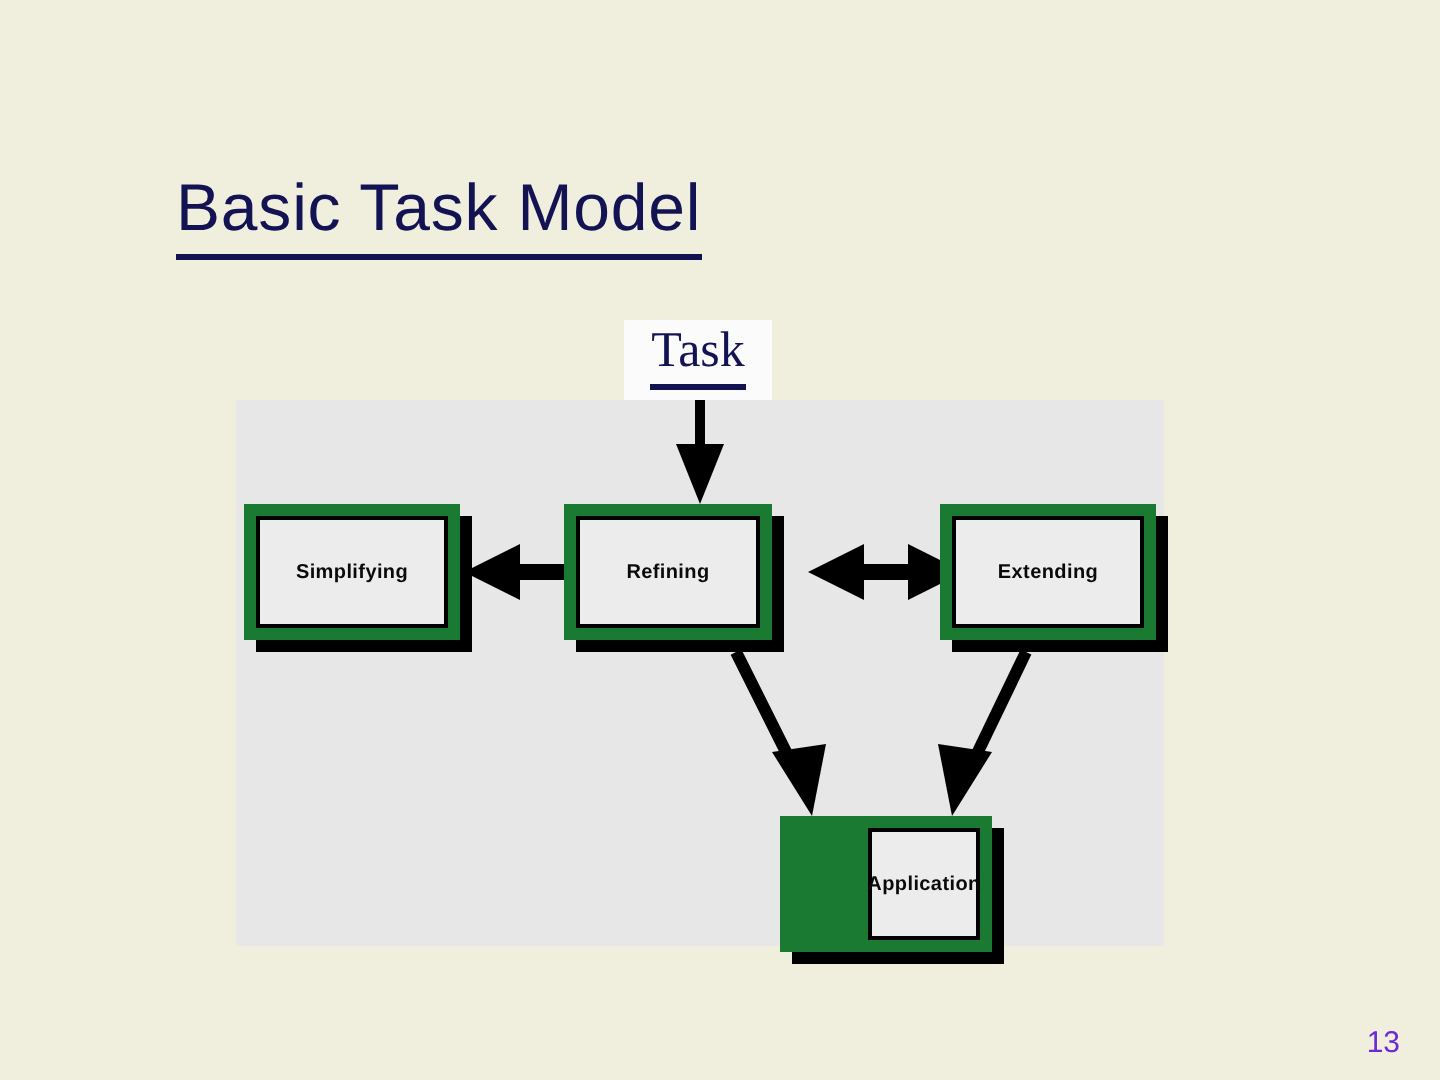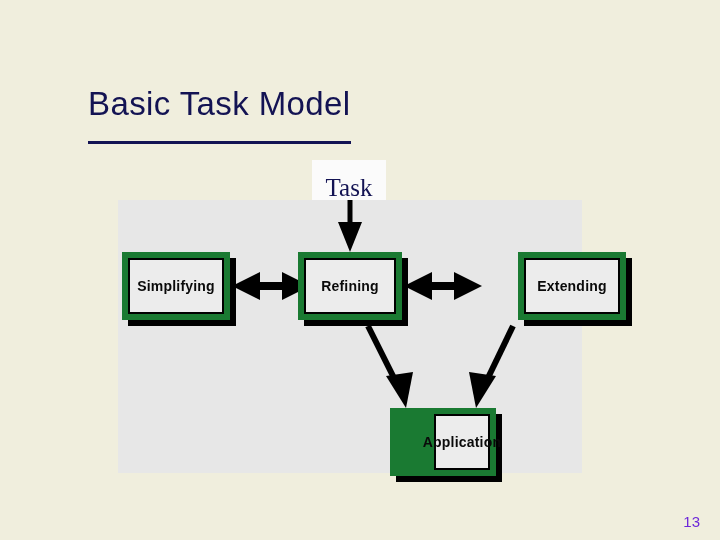--- a/index.html
+++ b/index.html
@@ -19,42 +19,42 @@
   #slide-title {
     position: absolute;
     left: 88px;
     top: 64px;
     font-size: 33px;
     font-weight: normal;
     letter-spacing: 0.4px;
     color: #131353;
     white-space: nowrap;
     border-bottom: 3px solid #131353;
-    padding-bottom: 18px;
+    padding-bottom: 4px;
     line-height: 1.12;
   }
 
   
   #task-caption {
     position: absolute;
     left: 312px;
     top: 160px;
     width: 74px;
     height: 40px;
     background: #fbfbfb;
     text-align: center;
   }
   #task-caption-text {
     display: inline-block;
     font-family: "Liberation Serif", serif;
     font-size: 25px;
     color: #131353;
     line-height: 32px;
     border-bottom: 3px solid #131353;
-    padding: 12px 1px;
+    padding: 0 1px;
   }
 
   
   #figure-panel {
     position: absolute;
     left: 118px;
     top: 200px;
     width: 464px;
     height: 273px;
     background: #e7e7e7;
@@ -74,31 +74,31 @@
     height: 100%;
     box-sizing: border-box;
     background: #ececec;
     border: 2px solid #000000;
     display: flex;
     align-items: center;
     justify-content: center;
   }
   .proc-box-label {
     font-family: "Liberation Sans", sans-serif;
-    font-size: 14px;
+    font-size: 10px;
     font-weight: bold;
     color: #0a0a0a;
     letter-spacing: 0.2px;
     white-space: nowrap;
   }
 
   
   #box-simplifying { left: 4px;   top: 52px;  width: 108px; height: 68px; }
-  #box-refining    { left: 180px; top: 52px;  width: 104px; height: 68px; }
-  #box-extending   { left: 352px; top: 52px;  width: 108px; height: 68px; margin-left: 48px; }
+  #box-refining    { left: 164px; top: 52px;  width: 104px; height: 68px; }
+  #box-extending   { left: 352px; top: 52px;  width: 108px; height: 68px; }
   #box-application { left: 272px; top: 208px; width: 106px; height: 68px; padding-left: 44px; }
 
   
   #arrow-layer {
     position: absolute;
     left: 0; top: 0;
     width: 464px;
     height: 300px;
     overflow: visible;
     z-index: 2;

